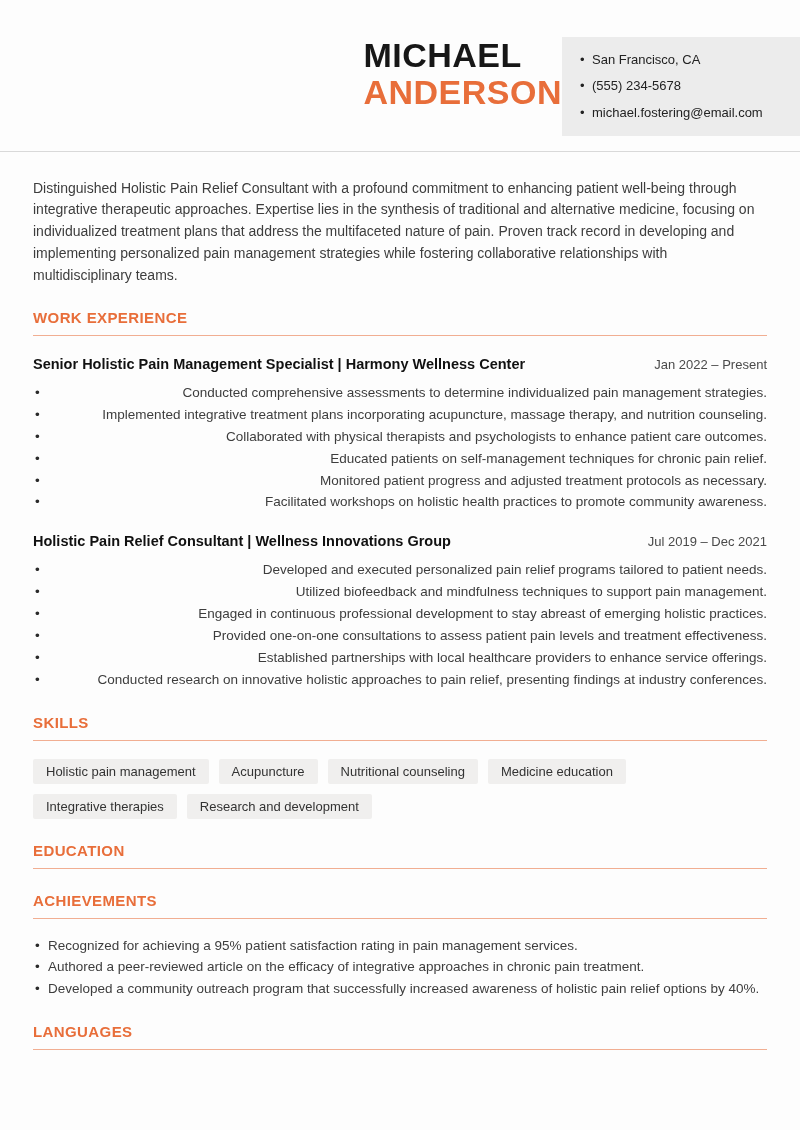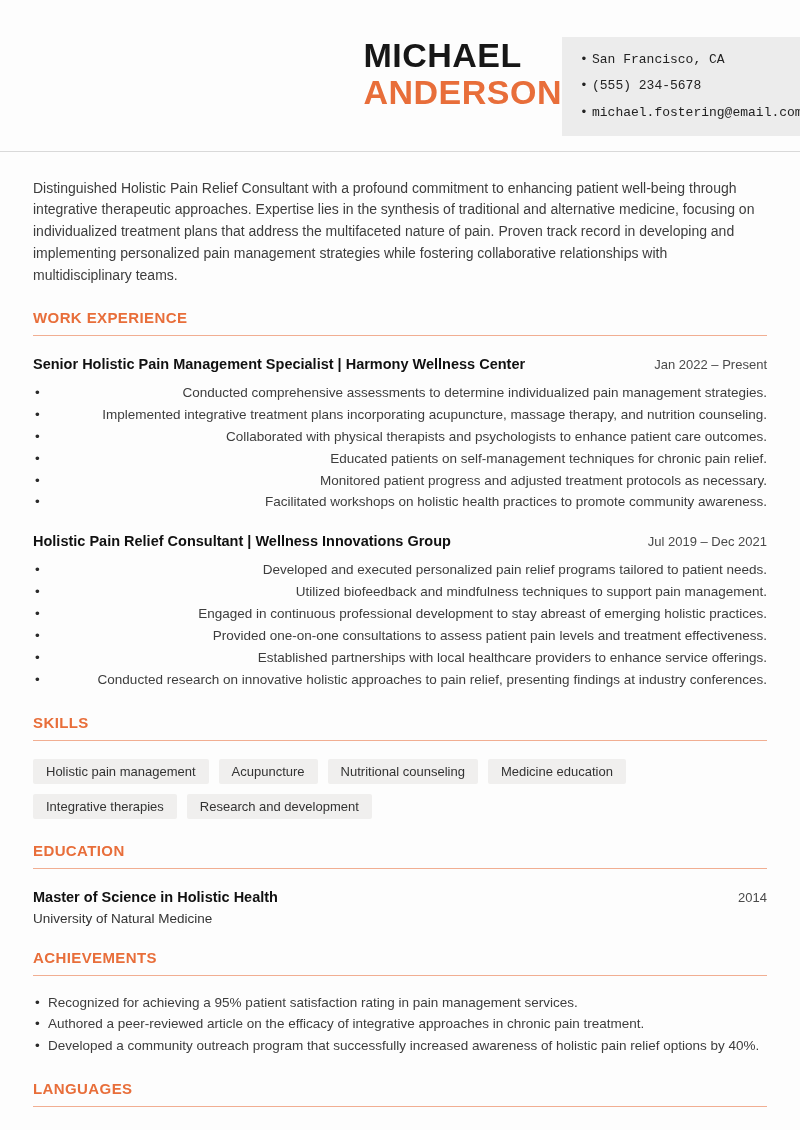--- a/index.html
+++ b/index.html
@@ -42,21 +42,21 @@
   .header-job-title{
     margin-top:10px;
     font-size:15px;
     color:#1A1A1A;
   }
   .contact-box{
     background:var(--contact-bg);
     width:238px;
     padding:15px 18px 15px 18px;
   }
-  .contact-list{list-style:none;font-family:Liberation Mono, monospace;}
+  .contact-list{list-style:none;}
   .contact-item{
     position:relative;
     padding-left:12px;
     font-size:13px;
     color:#222222;
     line-height:1.25;
     margin-bottom:10px;
   }
   .contact-item:last-child{margin-bottom:0;}
   .contact-item::before{
@@ -241,27 +241,20 @@
           <span class="tag">Medicine education</span>
 
           <span class="tag">Integrative therapies</span>
 
           <span class="tag">Research and development</span>
         </div>
     </section>
 
     <section>
       <h2 class="section-title">EDUCATION</h2>
-      <div class="edu-entry">
-        <div class="edu-header">
-          <h3 class="edu-degree">Master of Science in Holistic Health</h3>
-          <span class="edu-year">2014</span>
-        </div>
-        <div class="edu-school">University of Natural Medicine</div>
-      </div>
     </section>
 
     <section>
       <h2 class="section-title">ACHIEVEMENTS</h2>
       <ul class="bullets achievements-list">
 
           <li class="bullet">Recognized for achieving a 95% patient satisfaction rating in pain management services.</li>
 
           <li class="bullet">Authored a peer-reviewed article on the efficacy of integrative approaches in chronic pain treatment.</li>
 

